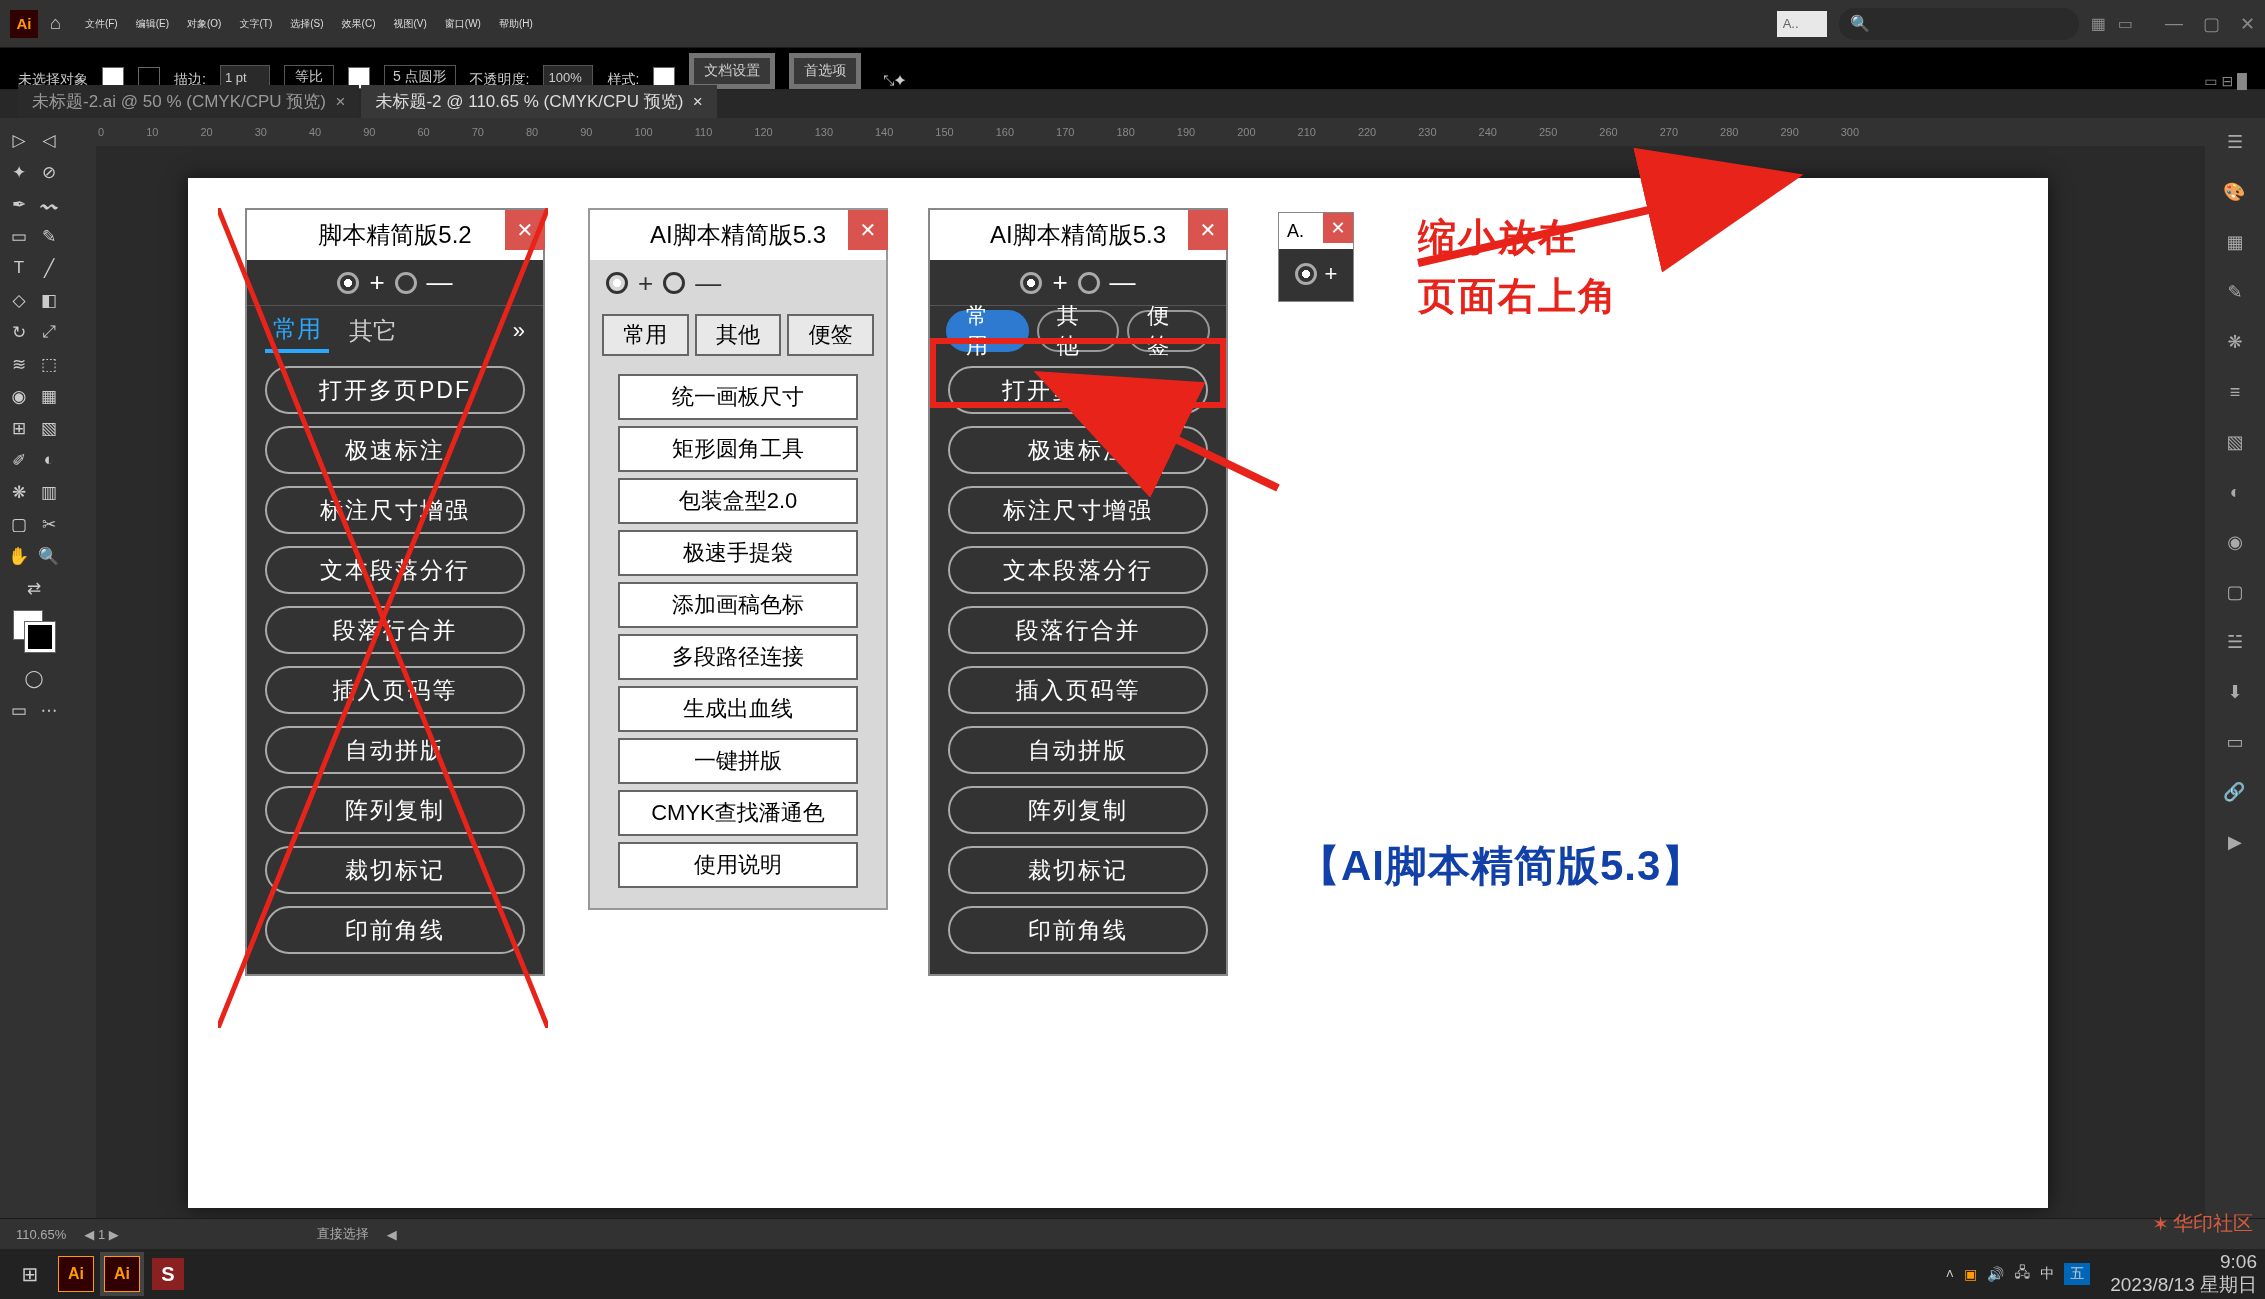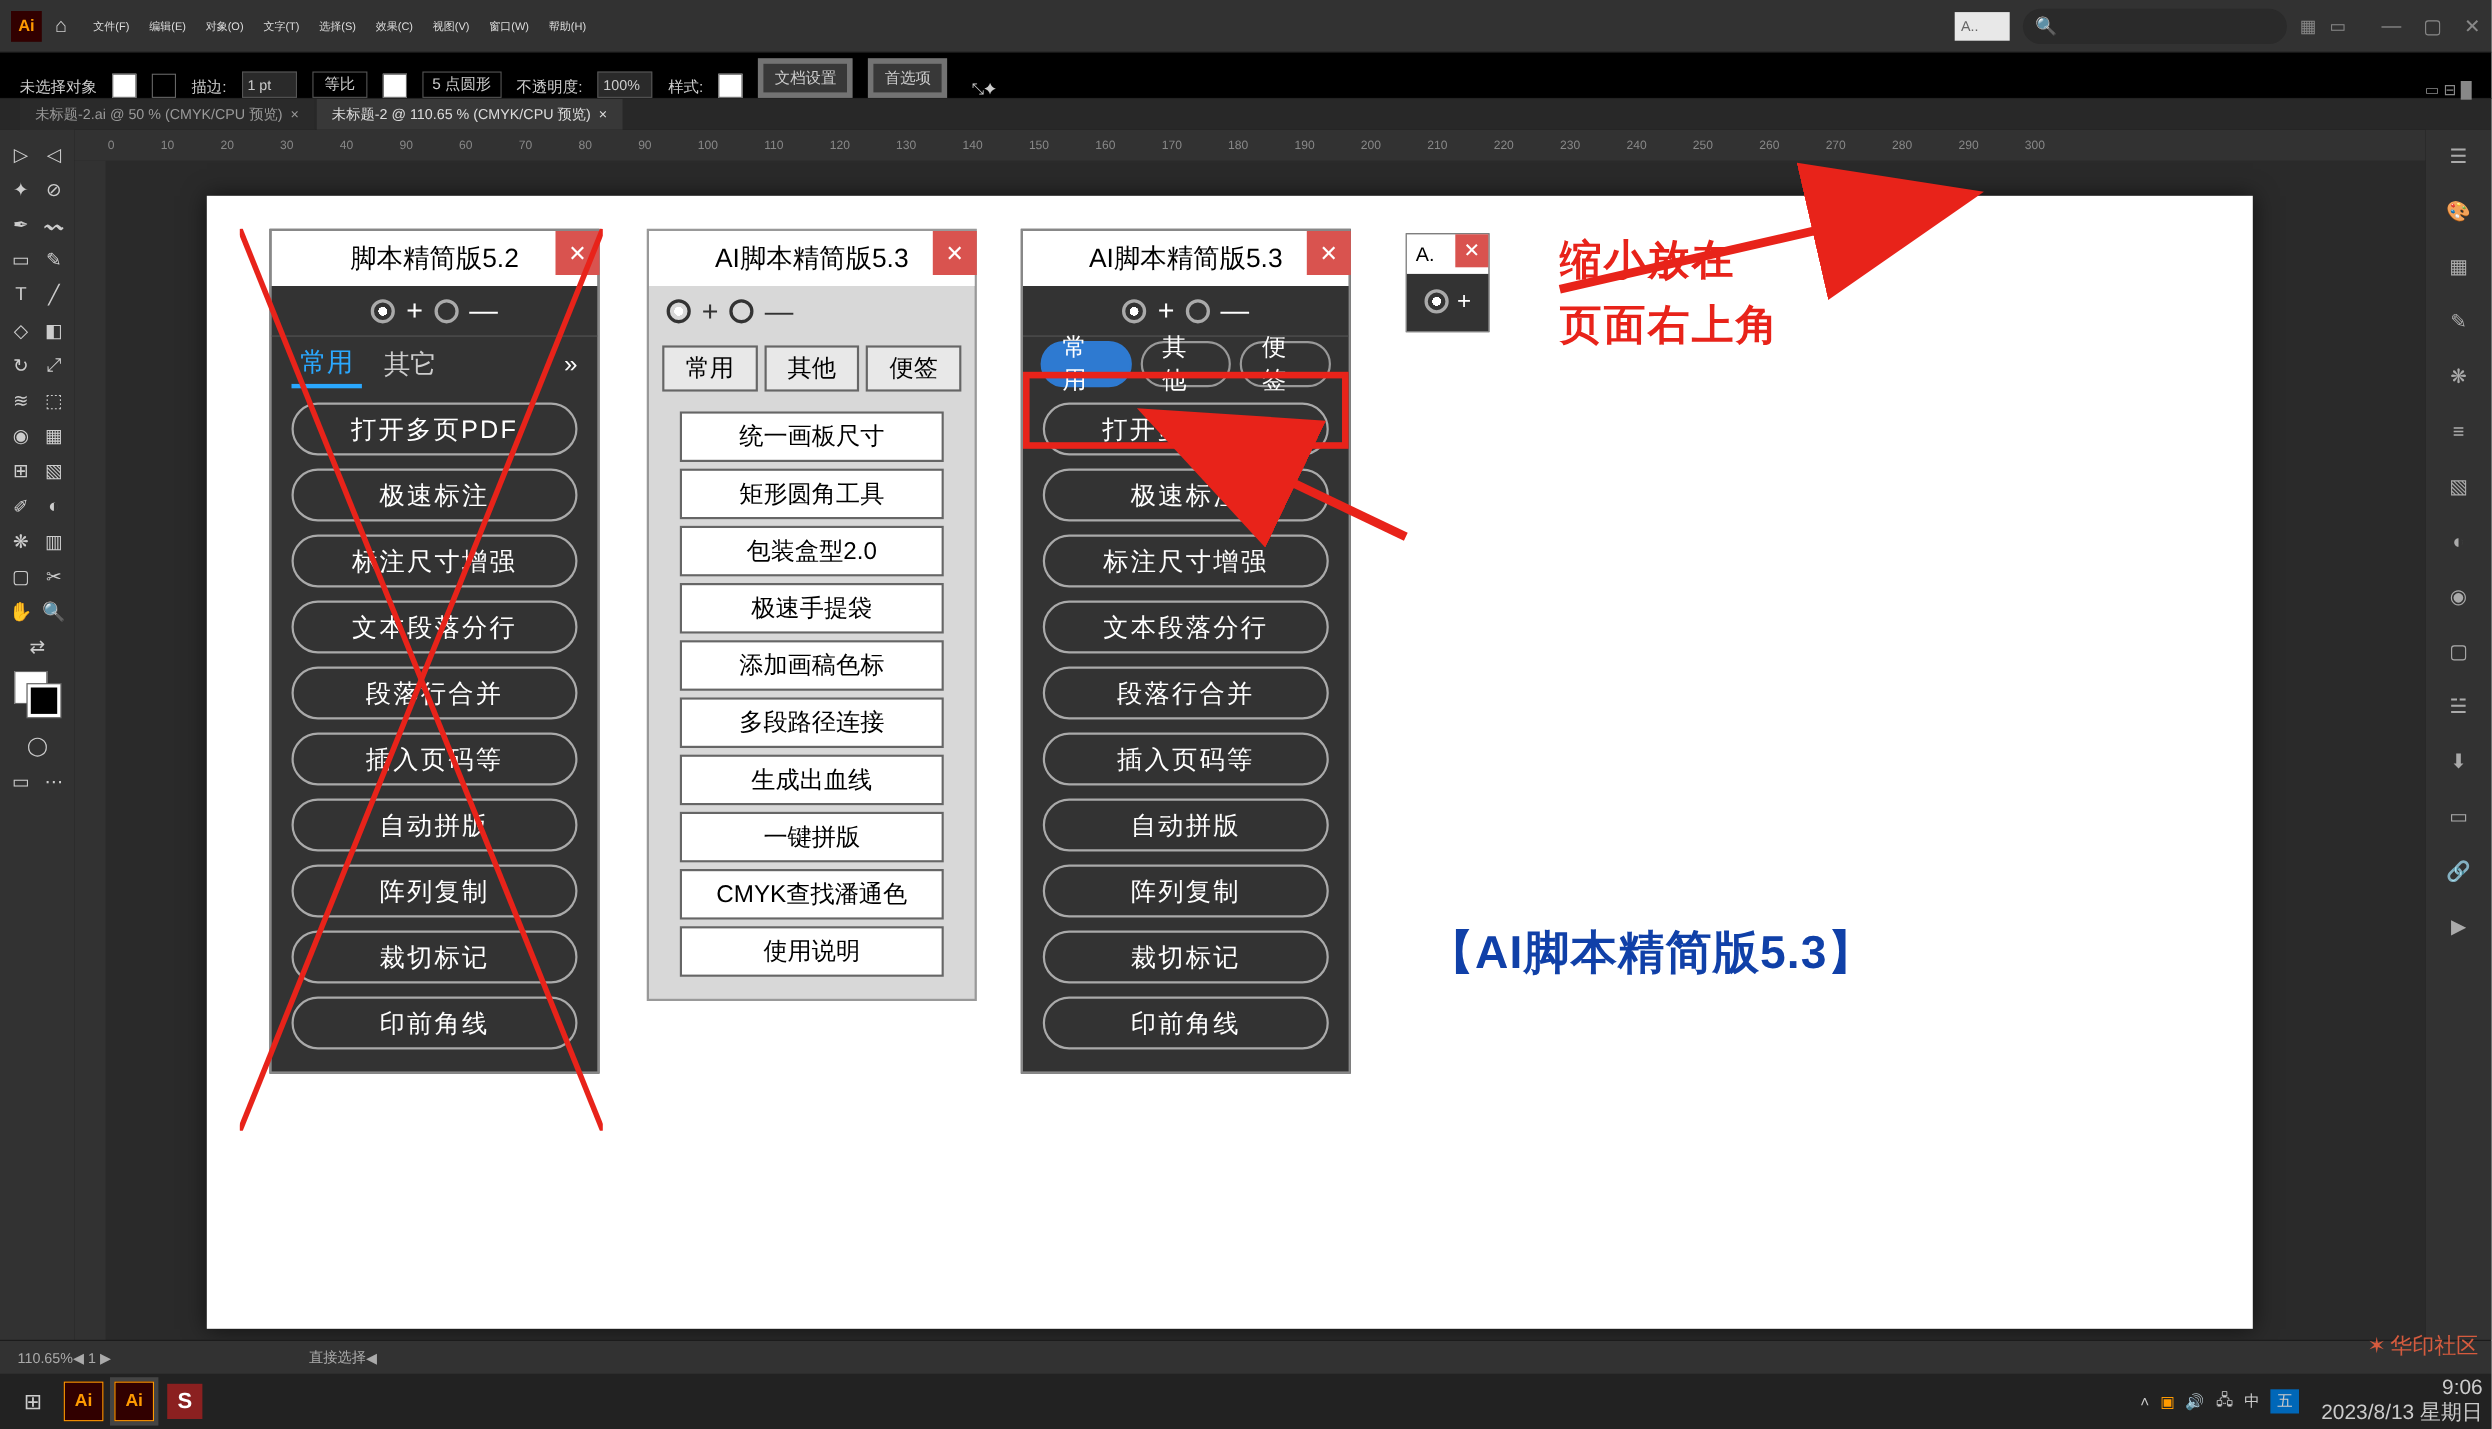--- a/index.html
+++ b/index.html
@@ -9,21 +9,21 @@
 .home-icon{color:#ccc;margin-right:18px;font-size:18px}
 .menu{display:flex;gap:6px;color:#ddd;font-size:10px}
 .menu span{padding:4px 6px}
 .topbar-right{margin-left:auto;display:flex;align-items:center;gap:12px;color:#888}
 .search-pill{width:240px;height:32px;background:#2a2a2a;border-radius:16px;display:flex;align-items:center;padding:0 12px}
 .win-btns{display:flex;gap:20px;margin-left:20px;font-size:18px}
 .ctrlbar{height:42px;background:#000000;display:flex;align-items:flex-end;padding:0 18px;gap:14px;color:#ccc;font-size:14px;border-bottom:1px solid #222}
 .ctrl-swatch{width:22px;height:22px;background:#fff;border:1px solid #666}
 .ctrl-input{width:50px;height:24px;background:#2a2a2a;border:1px solid #555;color:#ccc;padding:0 4px;font-size:13px}
 .ctrl-btn{padding:4px 10px;background:#383838;border:5px solid #737373;color:#ccc;font-size:14px}
-.tabs{height:28px;background:#282828;display:flex;align-items:flex-end;padding-left:18px;font-size:13px;color:#999}
+.tabs{height:28px;background:#282828;display:flex;align-items:flex-end;padding-left:18px;font-size:17px;color:#999}
 .tab{padding:5px 14px;background:#2a2a2a;margin-right:2px}
 .tab.active{background:#383838;color:#ddd}
 .main{display:flex;height:1100px;position:relative}
 .tools-left{width:68px;background:#323232;display:flex;flex-direction:column;align-items:center;padding:8px 0;gap:4px}
 .tool-cell{width:28px;height:28px;color:#ccc;display:flex;align-items:center;justify-content:center;font-size:17px}
 .tool-row{display:flex;gap:2px}
 .canvas{flex:1;background:#2a2a2a;position:relative;overflow:hidden}
 .ruler-h{height:28px;background:#323232;display:flex;overflow:hidden;color:#888;font-size:11px;align-items:center;padding-left:30px;gap:42px}
 .ruler-v{width:28px;position:absolute;left:0;top:28px;bottom:0;background:#323232}
 .artboard{position:absolute;left:120px;top:60px;width:1860px;height:1030px;background:#fff;box-shadow:0 0 20px rgba(0,0,0,.6)}
@@ -46,21 +46,21 @@
 .lt-tabs{display:flex;gap:6px;padding:8px 12px}
 .ltab{border:2px solid #666;background:#e8e8e8;height:42px;flex:1;display:flex;align-items:center;justify-content:center;font-size:22px}
 .rect-btn{height:46px;border:2px solid #666;background:#fff;display:flex;align-items:center;justify-content:center;font-size:22px;margin:6px 28px}
 .panel3 .pill-tab{display:flex;gap:8px;padding:0 16px;height:50px;align-items:center}
 .ptab3{border:2px solid #999;border-radius:22px;height:42px;padding:0 18px;color:#fff;display:flex;align-items:center;font-size:22px}
 .ptab3.active{background:#2e7ad1;border-color:#2e7ad1}
 .red-box{position:absolute;border:6px solid #e8231a}
 .arrow-svg{position:absolute;pointer-events:none}
 .red-ann{position:absolute;color:#e8231a;font-size:38px;font-weight:600;line-height:1.55;letter-spacing:2px}
 .blue-ann{position:absolute;color:#1040a8;font-size:42px;font-weight:700;letter-spacing:1px}
-.statusbar{position:absolute;bottom:50px;left:0;right:0;height:30px;background:#323232;color:#aaa;font-size:13px;display:flex;align-items:center;padding:0 16px;}
+.statusbar{position:absolute;bottom:50px;left:0;right:0;height:30px;background:#323232;color:#aaa;font-size:13px;display:flex;align-items:center;padding:0 16px;gap:18px}
 .taskbar{position:absolute;bottom:0;left:0;right:0;height:50px;background:#222;display:flex;align-items:center;padding:0 8px}
 .tb-ico{width:44px;height:44px;display:flex;align-items:center;justify-content:center;color:#ccc;font-size:20px;margin-right:2px}
 .tb-ai{background:#310000;color:#ff9a00;width:36px;height:36px;font-weight:bold;font-size:16px;display:flex;align-items:center;justify-content:center;border:1px solid #ff9a00}
 .tb-right{margin-left:auto;display:flex;align-items:center;gap:10px;color:#ccc;font-size:14px}
 .clock{text-align:right;font-size:19px;line-height:1.2;margin-left:10px}
 .mini-panel{position:absolute;width:76px;height:90px;background:#333;border:1px solid #888}
 .wm{position:absolute;right:12px;bottom:62px;color:#e86040;font-size:20px;opacity:.9;display:flex;align-items:center;gap:4px}
 .X-overlay{position:absolute;pointer-events:none}
 </style>
 </head>

